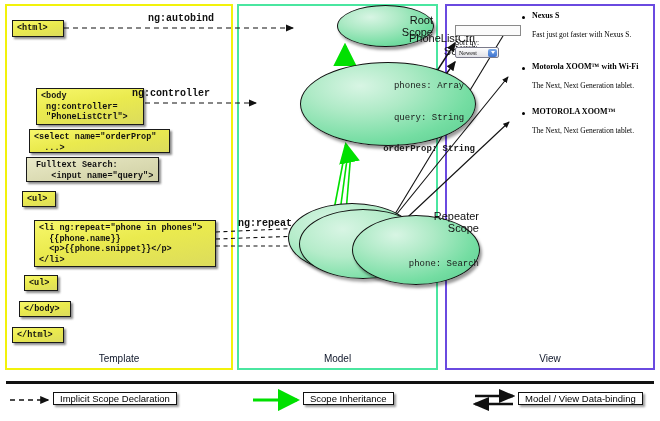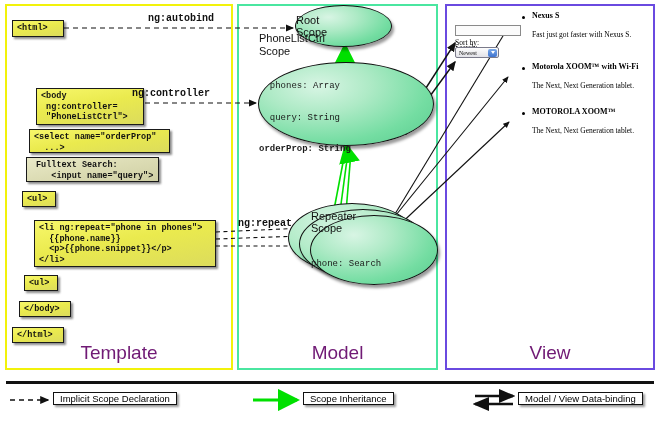--- a/index.html
+++ b/index.html
@@ -8,42 +8,42 @@
 
   .stage{position:absolute;left:0;top:0;width:660px;height:421px;}
 
   
   .panel{position:absolute;background:#fff;box-sizing:border-box;}
   #panel-template{left:5px;top:4px;width:228px;height:366px;border:2px solid #f2f20a;}
   #panel-model{left:237px;top:4px;width:201px;height:366px;border:2px solid #4ae6a0;}
   #panel-view{left:445px;top:4px;width:210px;height:366px;border:2px solid #6a4ae0;}
 
   .panel-label{position:absolute;bottom:4px;left:0;width:100%;text-align:center;
-               font-size:19px;font-family:"Liberation Sans",sans-serif;color:#701a75;}
+               font-size:10px;font-family:"Liberation Sans",sans-serif;color:#0f172a;}
 
   
   .code-box{position:absolute;box-sizing:border-box;
             border:1.5px solid #1a1a1a;
             background:linear-gradient(170deg,#f7f76a 0%,#eaea4e 45%,#dcdc5c 100%);
             box-shadow:2px 2px 2px rgba(0,0,0,.45);
             font-family:"Liberation Mono",monospace;
             font-size:8.5px;line-height:10.5px;color:#111;
             padding:2px 4px;white-space:pre;font-weight:bold;}
   .code-box.grey{background:linear-gradient(170deg,#e9e9c8 0%,#dcdcb4 50%,#cfcfa4 100%);padding-left:9px;}
 
   
   .conn-label{position:absolute;font-family:"Liberation Mono",monospace;
               font-size:10px;font-weight:bold;color:#111;white-space:nowrap;}
 
   
   .oval{position:absolute;border-radius:50%;border:1.5px solid #111;
         background:radial-gradient(ellipse at 34% 28%, #d8f5e4 0%, #aeeac6 32%, #74dda2 68%, #57c98d 100%);
         box-shadow:2px 3px 3px rgba(0,0,0,.4);
-        display:flex;flex-direction:column;align-items:flex-start;justify-content:center;
-        text-align:center;box-sizing:border-box;}
+        display:flex;flex-direction:column;align-items:flex-end;justify-content:center;
+        text-align:center;box-sizing:border-box;margin-left:42px;}
   .oval .ttl{font-family:"Liberation Sans",sans-serif;font-size:11px;line-height:12.5px;color:#111;}
   .oval .props{font-family:"Liberation Mono",monospace;font-size:9px;line-height:10.5px;
                color:#1a1a1a;margin-top:3px;white-space:pre;}
 
   .oval-ghost{position:absolute;border-radius:50%;border:1.5px solid #111;
         background:radial-gradient(ellipse at 34% 28%, #d8f5e4 0%, #b5ecca 40%, #7adfa6 75%, #5ccb90 100%);
         box-shadow:2px 3px 3px rgba(0,0,0,.35);box-sizing:border-box;}
 
   
   .view-label{position:absolute;font-family:"Liberation Serif",serif;font-size:7.5px;color:#000;}

